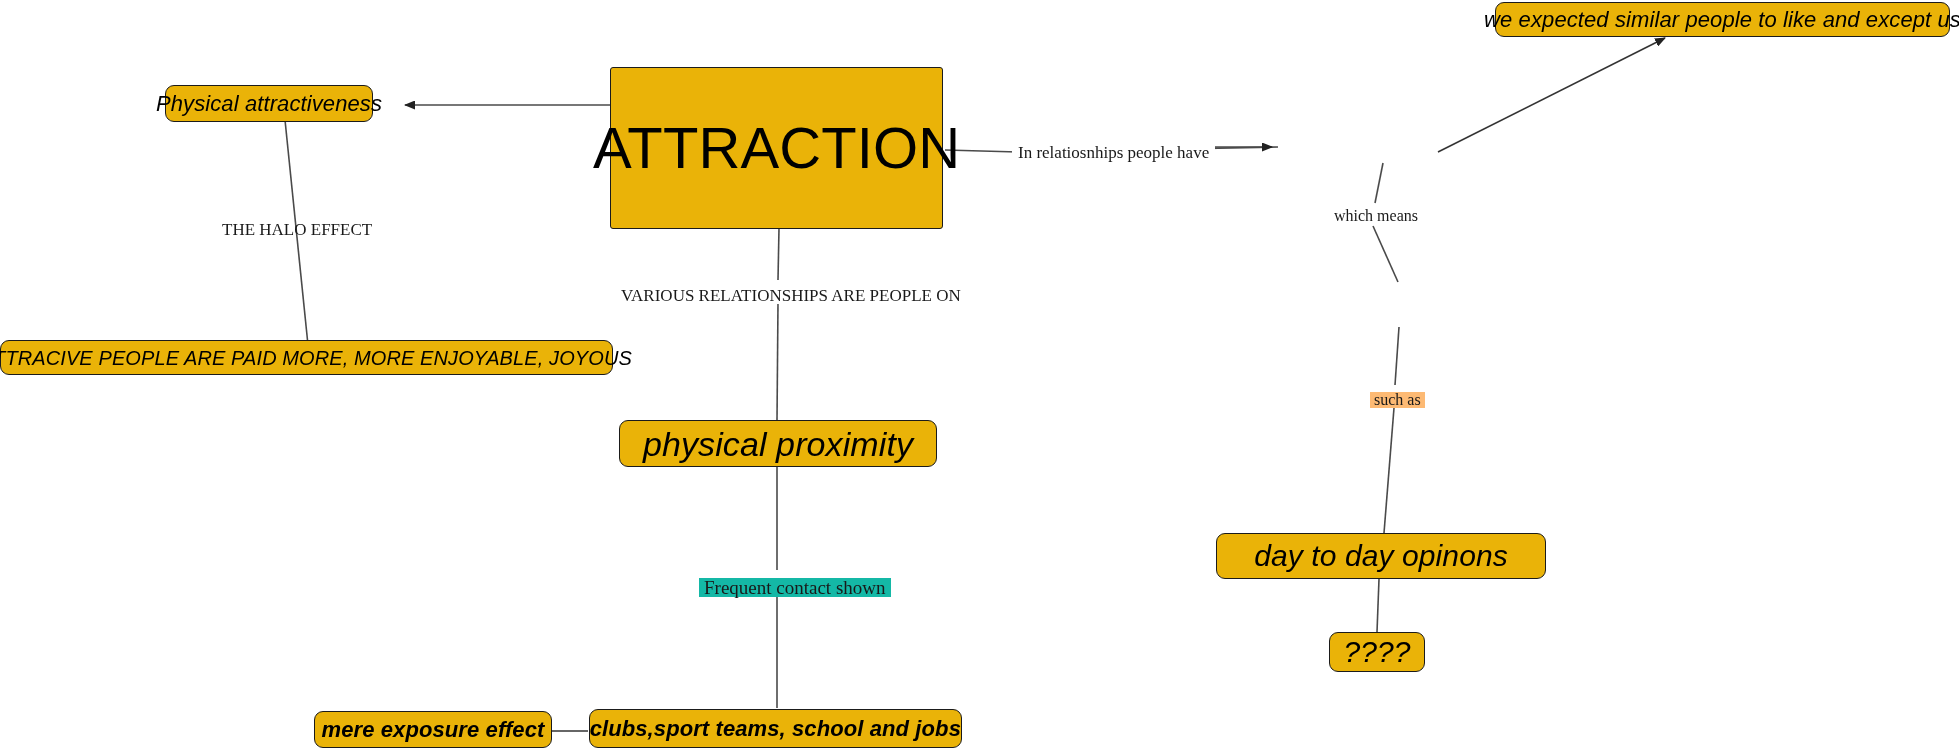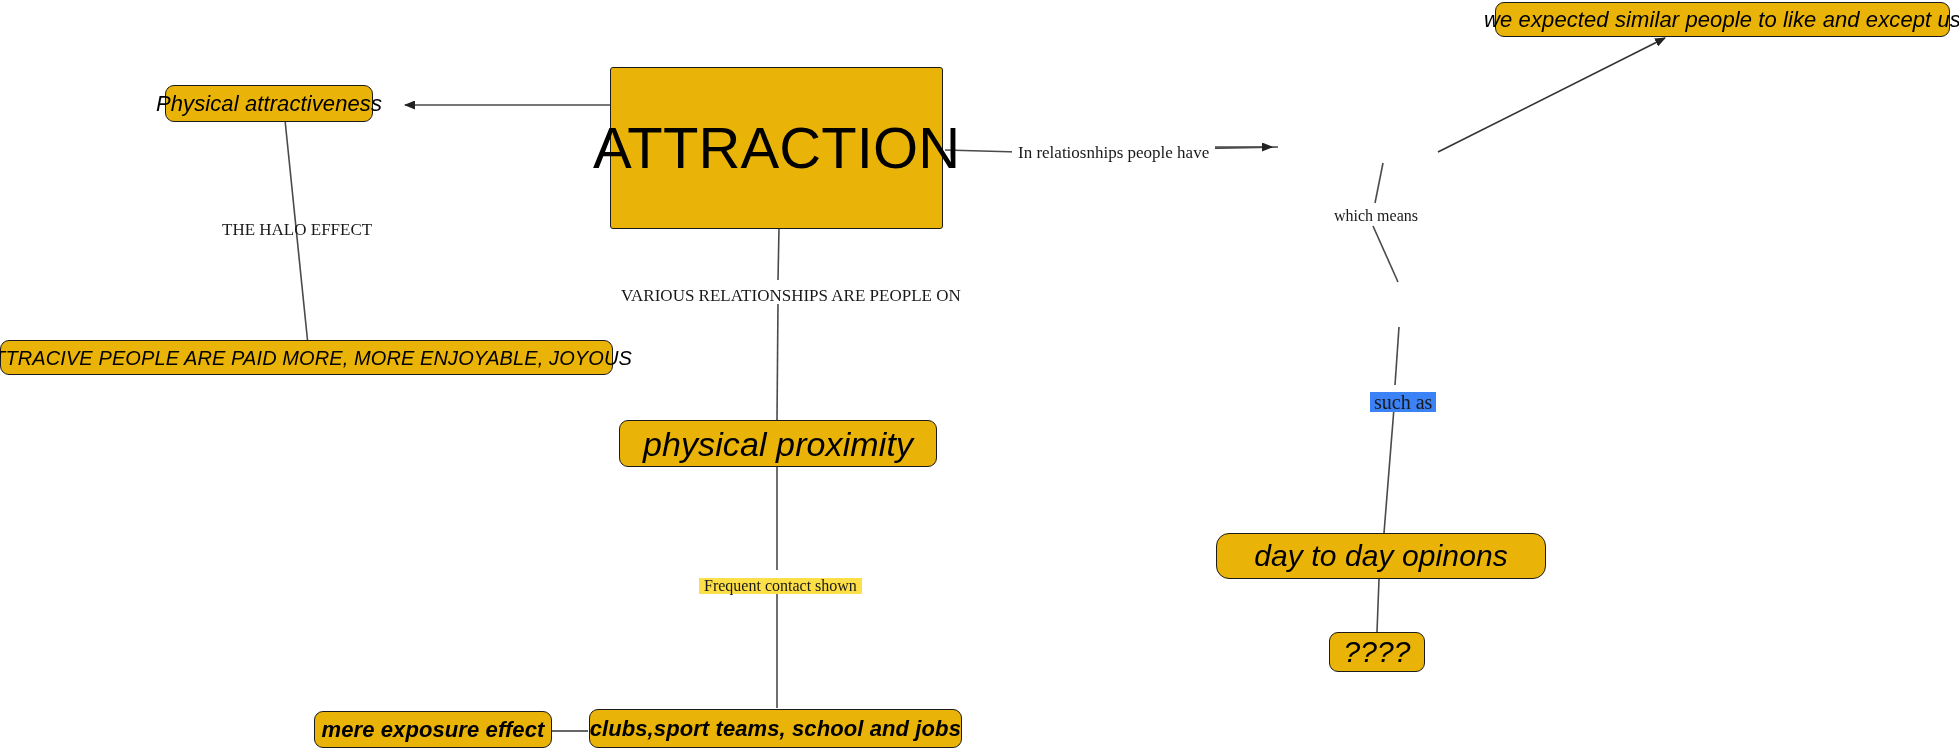--- a/index.html
+++ b/index.html
@@ -104,21 +104,21 @@
   <div class="node" style="left:0px; top:340px; width:613px; height:35px; font-size:20px;">
     <span>ATTRACIVE PEOPLE ARE PAID MORE, MORE ENJOYABLE, JOYOUS</span>
   </div>
 
 
   <div class="node" style="left:1495px; top:2px; width:455px; height:35px; font-size:22px;">
     <span>we expected similar people to like and except us</span>
   </div>
 
 
-  <div class="node" style="left:1216px; top:533px; width:330px; height:46px; font-size:30px;border-radius:13px;">
+  <div class="node" style="left:1216px; top:533px; width:330px; height:46px; font-size:30px;">
     <span>day to day opinons</span>
   </div>
 
   <div class="node" style="left:1329px; top:632px; width:96px; height:40px; font-size:30px;">
     <span>????</span>
   </div>
 
   <div class="node" style="left:619px; top:420px; width:318px; height:47px; font-size:34px;">
     <span>physical proximity</span>
   </div>
@@ -130,19 +130,19 @@
   <div class="node" style="left:314px; top:711px; width:238px; height:37px; font-size:22px; font-weight:bold;">
     <span>mere exposure effect</span>
   </div>
 
   <div class="edge-label" style="left:222px; top:221px; font-size:17px;">THE HALO EFFECT</div>
 
   <div class="edge-label" style="left:1012px; top:144px; font-size:17px; background:#ffffff; padding:0 6px;">In relatiosnhips people have</div>
 
   <div class="edge-label" style="left:1330px; top:208px; font-size:16px; background:#ffffff; padding:0 4px;">which means</div>
 
-  <div class="edge-label" style="left:1370px; top:392px; font-size:20px; background:#3b82f6; padding:0 4px;">such as</div>
+  <div class="edge-label" style="left:1370px; top:392px; font-size:16px; background:#fdba74; padding:0 4px;">such as</div>
 
   <div class="edge-label" style="left:616px; top:287px; font-size:17px; background:#ffffff; padding:0 5px;">VARIOUS RELATIONSHIPS ARE PEOPLE ON</div>
 
-  <div class="edge-label" style="left:699px; top:578px; font-size:16px; background:#fde047; padding:0 5px;">Frequent contact shown</div>
+  <div class="edge-label" style="left:699px; top:578px; font-size:19px; background:#14b8a6; padding:0 5px;">Frequent contact shown</div>
 
 </div>
 
 </body></html>

